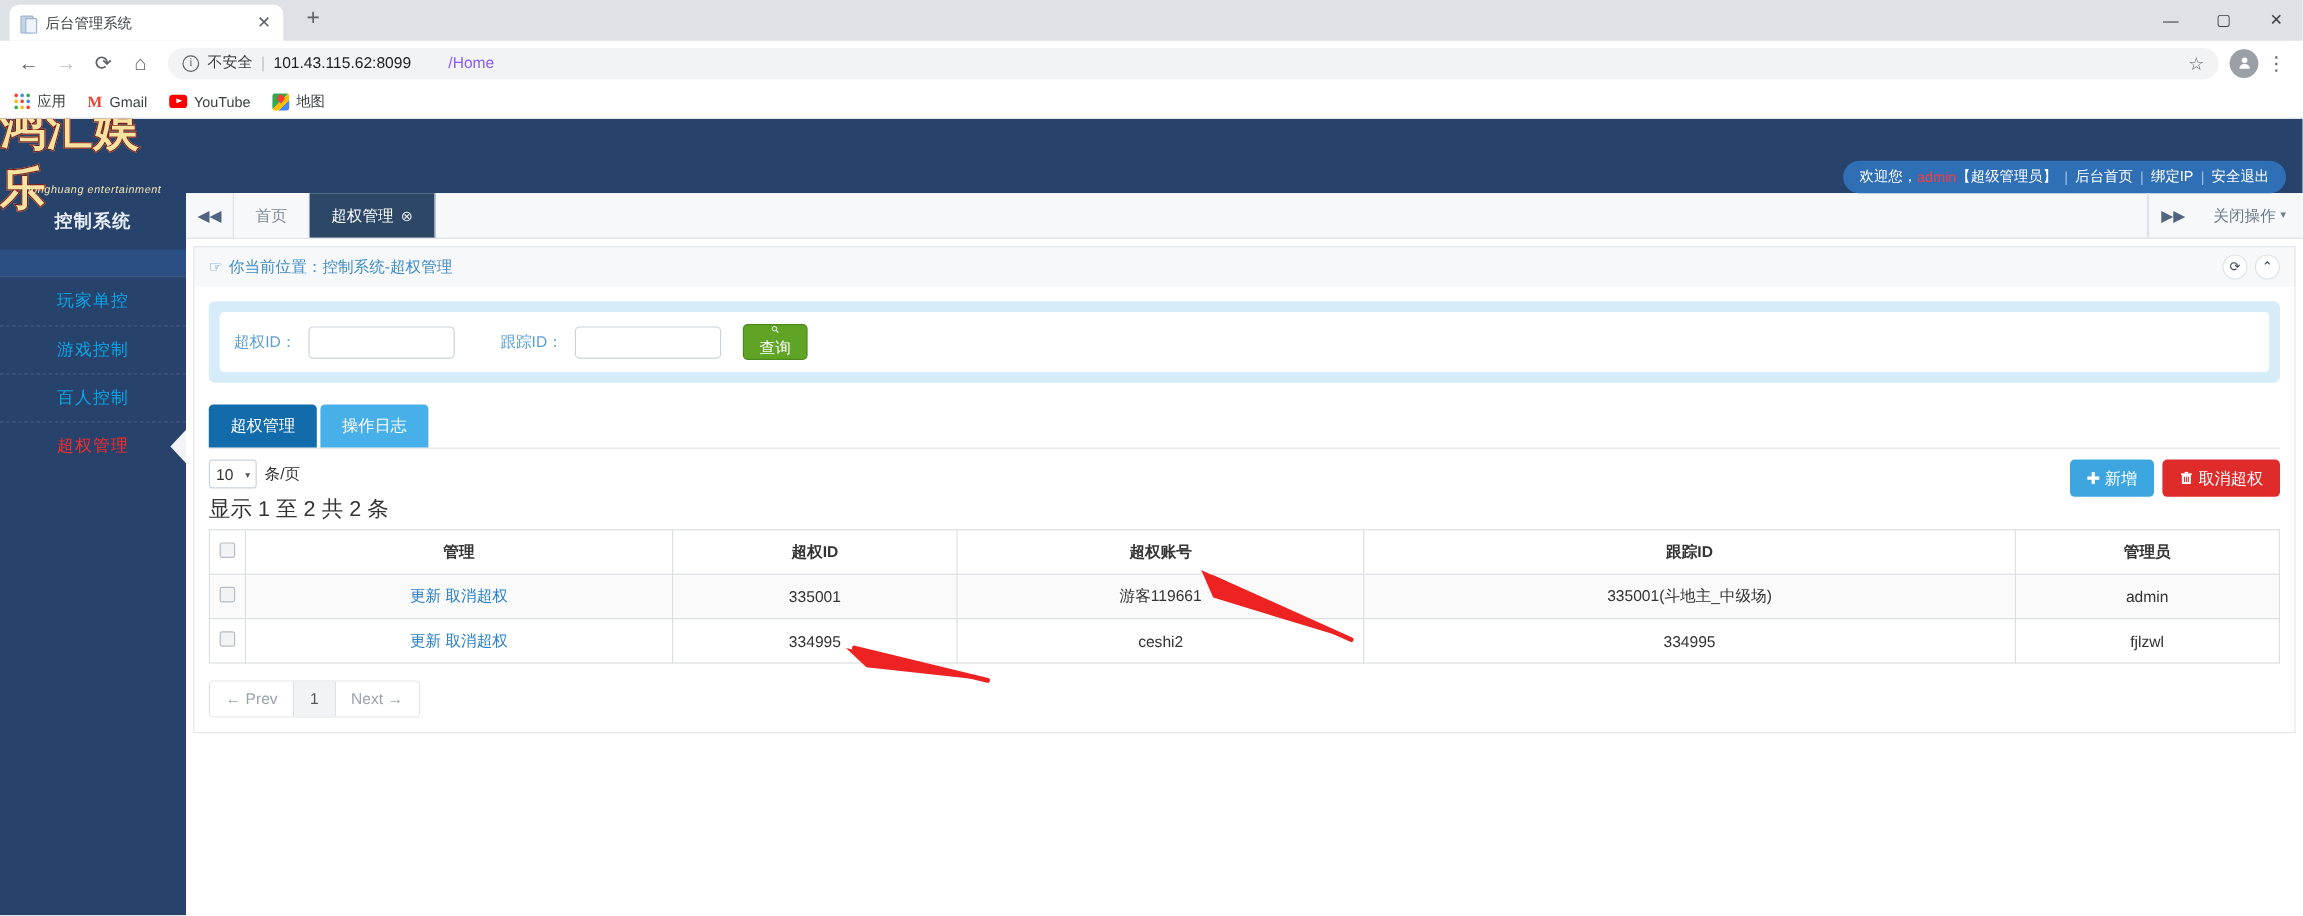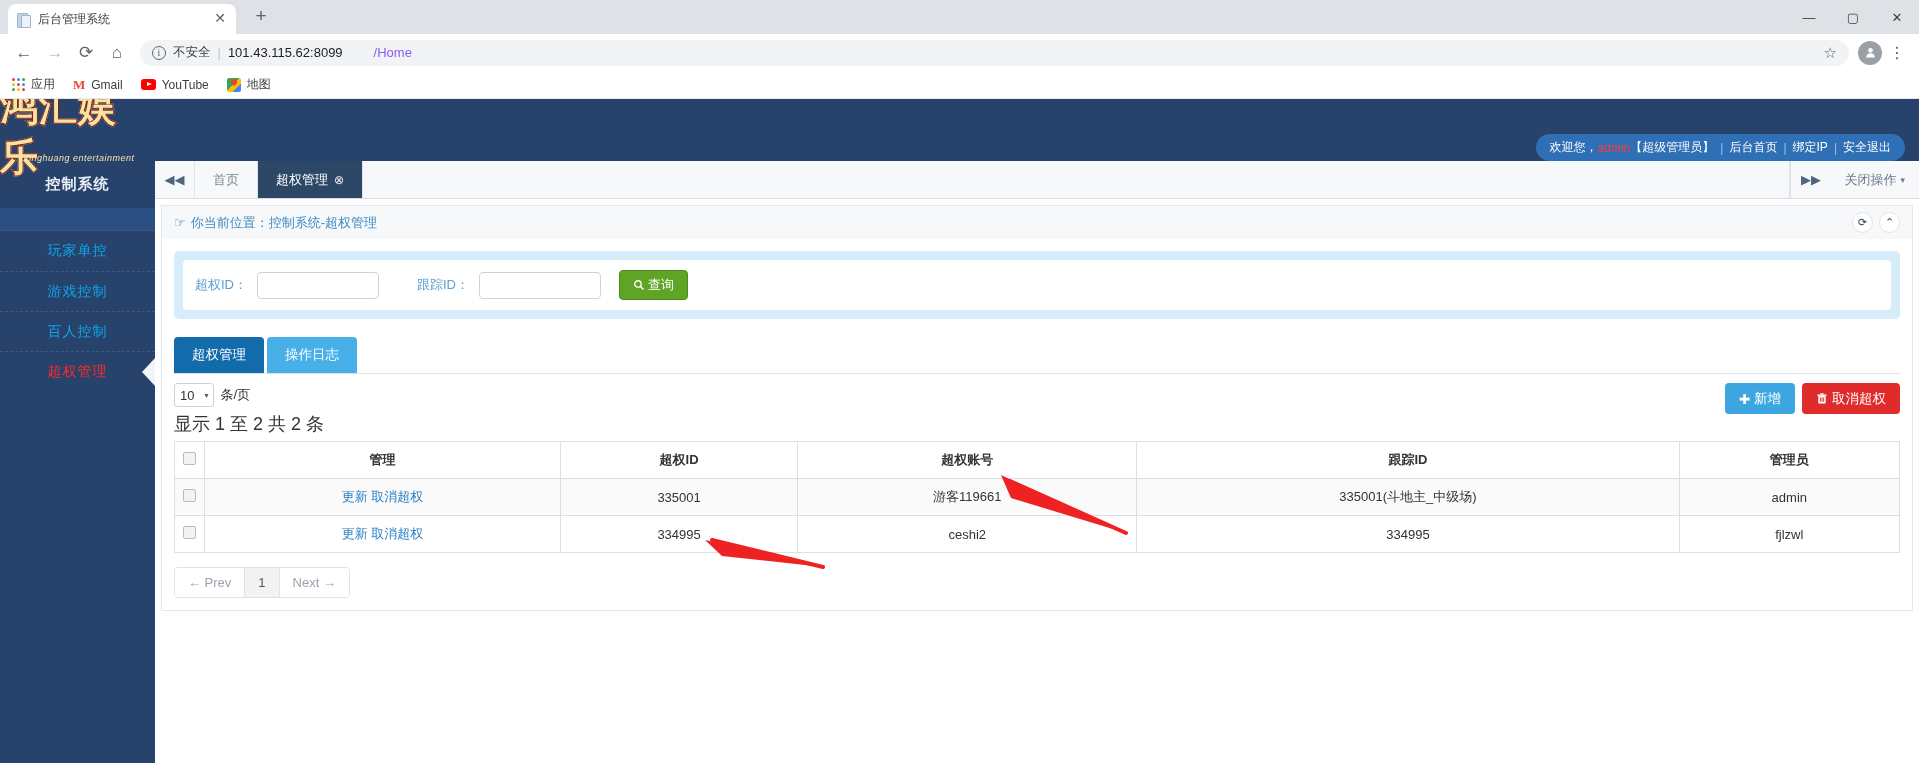--- a/index.html
+++ b/index.html
@@ -134,21 +134,21 @@
   .panel { border:1px solid #e3e7ec; border-top:none; padding: 12px; background:#fff; }
 
   .searchbox { background:#d6ecf8; border-radius:5px; padding:9px; }
   .searchbox-inner {
     background:#fff; border-radius:4px; padding: 10px 12px; display:flex; align-items:center; gap:10px;
   }
   .fld-label { font-size:13px; color:#5a9fd4; white-space:nowrap; }
   .fld-input { width:122px; height:27px; border:1px solid #ccd3da; border-radius:4px; background:#fff; padding:0 6px; font-size:13px; outline:none; }
   .btn-search {
     background:#5fa425; border:1px solid #4e8a1d; color:#fff; border-radius:4px; height:30px; padding:0 13px;
-    font-size:13px; display:flex; align-items:center; gap:3px; margin-left:8px;
+    font-size:13px; display:flex; align-items:center; gap:3px; margin-left:8px;flex-direction:column;
   }
 
   .watermark { position:absolute; left: 545px; top: 200px; text-align:center; pointer-events:none; user-select:none; }
   .wm1 { font-size:27px; font-weight:bold; color:#d2e4f4; letter-spacing:2px; }
   .wm2 { font-size:25px; color:#cfe1f2; letter-spacing:1px; margin-top:1px; font-family:"DejaVu Sans", sans-serif; }
 
   .subtabs { display:flex; margin-top:18px; border-bottom:1px solid #dfe3e8; }
   .subtab { padding: 9px 18px; font-size:13.5px; color:#fff; border-radius:4px 4px 0 0; }
   .subtab.active { background:#126cab; }
   .subtab.inactive { background:#48b0e8; margin-left:3px; }

